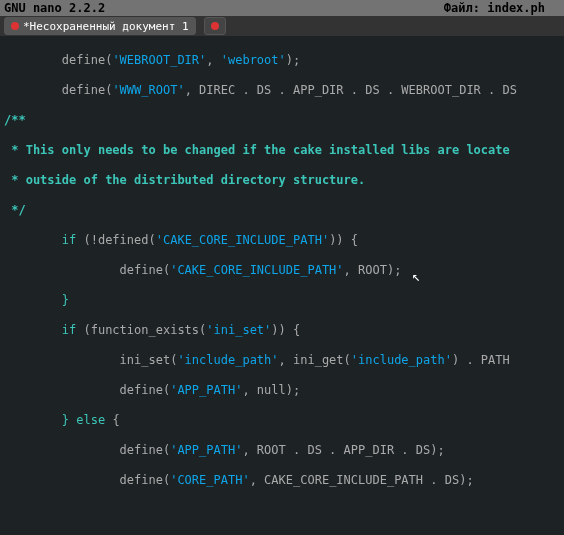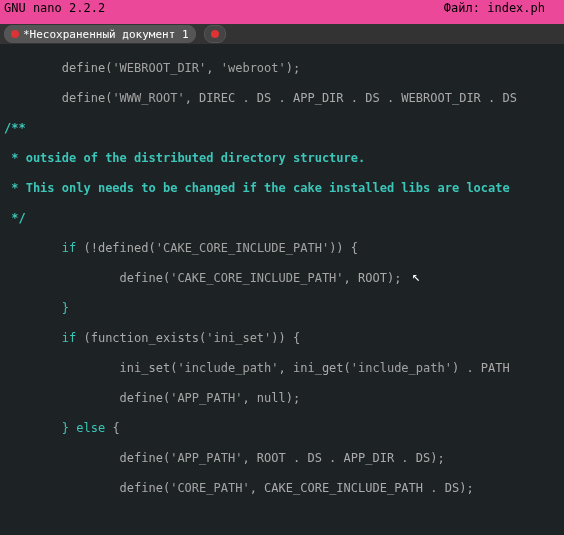--- a/index.html
+++ b/index.html
@@ -1,27 +1,27 @@
 <!DOCTYPE html>
 <html><head>
 <meta charset="utf-8">
 <style>
   html,body{margin:0;padding:0;width:564px;height:535px;background:#1d2224;font-family:"DejaVu Sans Mono","Courier New",monospace;font-size:12px;overflow:hidden}
-  .titlebar{background:#ec4899;color:#000;height:24px;line-height:16px;display:flex;font-weight:normal}
+  .titlebar{background:#737373;color:#000;height:16px;line-height:16px;display:flex;font-weight:bold}
   .titlebar .left{padding-left:4px;flex:0 0 auto}
   .titlebar .spacer{flex:1}
   .titlebar .right{padding-right:19px;flex:0 0 auto}
   .tabbar{background:#333;height:20px;display:flex;align-items:center;padding:0 4px;gap:8px}
-  .tab{display:flex;align-items:center;gap:4px;background:#444;border:1px solid #555;border-radius:8px;padding:0 6px;height:16px;color:#ccc;font-size:11px}
+  .tab{display:flex;align-items:center;gap:4px;background:#444;border:1px solid #555;border-radius:3px;padding:0 6px;height:16px;color:#ccc;font-size:11px}
   .tab.active{background:#555;color:#fff}
   .tab .dot{width:8px;height:8px;border-radius:50%;background:#d33;display:inline-block}
   .editor{padding:2px 4px;white-space:pre;color:#999;line-height:15px}
   .kw{color:#3cc6b9;font-weight:normal}
   .fn{color:#aaa}
-  .str{color:#a3a3a3}
+  .str{color:#0ea5e9}
   .cmt{color:#3cc6b9;font-weight:bold}
   .cursor{position:absolute;left:412px;top:268px;color:#fff;font-size:14px;pointer-events:none}
   .line{height:15px}
 </style>
 </head>
 <body>
 
 <div class="titlebar">
   <span class="left"><span>GNU nano</span>  <span>2.2.2</span></span>
   <span class="spacer"></span>
@@ -35,22 +35,22 @@
   </div>
   <div class="tab">
     <span class="dot"></span>
   </div>
 </div>
 
 <div class="editor">
 <div class="line">        <span class="fn">define(</span><span class="str">'WEBROOT_DIR'</span><span class="fn">, </span><span class="str">'webroot'</span><span class="fn">);</span></div>
 <div class="line">        <span class="fn">define(</span><span class="str">'WWW_ROOT'</span><span class="fn">, DIREC . DS . APP_DIR . DS . WEBROOT_DIR . DS</span></div>
 <div class="line cmt">/**</div>
+<div class="line cmt"> * This only needs to be changed if the cake installed libs are locate</div>
 <div class="line cmt"> * outside of the distributed directory structure.</div>
-<div class="line cmt"> * This only needs to be changed if the cake installed libs are locate</div>
 <div class="line cmt"> */</div>
 <div class="line">        <span class="kw">if</span><span class="fn"> (!defined(</span><span class="str">'CAKE_CORE_INCLUDE_PATH'</span><span class="fn">)) {</span></div>
 <div class="line">                <span class="fn">define(</span><span class="str">'CAKE_CORE_INCLUDE_PATH'</span><span class="fn">, ROOT);</span></div>
 <div class="line">        <span class="kw">}</span></div>
 <div class="line">        <span class="kw">if</span><span class="fn"> (function_exists(</span><span class="str">'ini_set'</span><span class="fn">)) {</span></div>
 <div class="line">                <span class="fn">ini_set(</span><span class="str">'include_path'</span><span class="fn">, ini_get(</span><span class="str">'include_path'</span><span class="fn">) . PATH</span></div>
 <div class="line">                <span class="fn">define(</span><span class="str">'APP_PATH'</span><span class="fn">, null);</span></div>
 <div class="line">        <span class="kw">} </span><span class="kw">else</span><span class="fn"> {</span></div>
 <div class="line">                <span class="fn">define(</span><span class="str">'APP_PATH'</span><span class="fn">, ROOT . DS . APP_DIR . DS);</span></div>
 <div class="line">                <span class="fn">define(</span><span class="str">'CORE_PATH'</span><span class="fn">, CAKE_CORE_INCLUDE_PATH . DS);</span></div>

